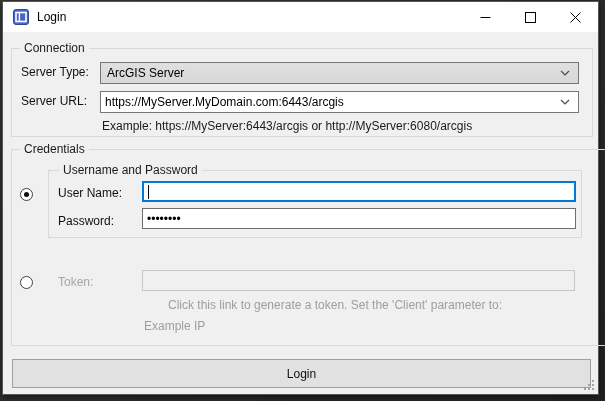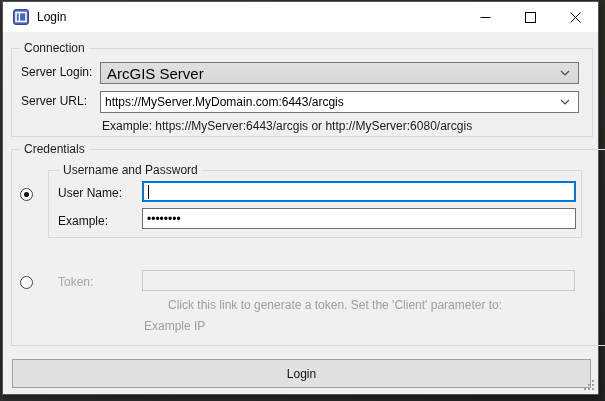--- a/index.html
+++ b/index.html
@@ -19,21 +19,21 @@
   .groupbox { position:absolute; border:1px solid #d9d9d9; }
   .gb-label { position:absolute; top:-8px; background:#f0f0f0; padding:0 4px; font-size:12px;
               color:#1b1b1b; line-height:14px; white-space:nowrap; }
   .gb-label.disabled { color:#a6a6a6; }
 
   .field-label { position:absolute; font-size:12px; color:#111; white-space:nowrap; }
   .field-label.disabled { color:#a6a6a6; }
 
   .combo-list { position:absolute; display:flex; align-items:center; justify-content:space-between;
                 background:linear-gradient(180deg,#e0e0e0,#d8d8d8); border:1px solid #767676;
-                padding:0 8px 0 6px; font-size:15px; color:#000; cursor:default; }
+                padding:0 8px 0 6px; font-size:12px; color:#000; cursor:default; }
   .combo-edit { position:absolute; display:flex; align-items:center; background:#fff;
                 border:1px solid #767676; padding-right:8px; }
   .combo-edit input { flex:1; min-width:0; border:0; outline:0; background:transparent;
                       font:12px "Liberation Sans",sans-serif; color:#000; padding:2px 4px; }
 
   .textbox { position:absolute; background:#fff; border:1px solid #6e6e6e; }
   .textbox input { width:100%; height:100%; border:0; outline:0; background:transparent;
                    font:12px "Liberation Sans",sans-serif; color:#000; padding:2px 4px; }
   .textbox.focused { border:2px solid #0078d7; }
   .textbox.disabled { background:#f0f0f0; border:1px solid #c7c7c7; }
@@ -84,21 +84,21 @@
             <line x1="0.5" y1="0.5" x2="10.5" y2="10.5" stroke="#000" stroke-width="1"></line>
             <line x1="10.5" y1="0.5" x2="0.5" y2="10.5" stroke="#000" stroke-width="1"></line>
           </svg>
         </div>
       </div>
     </div>
 
     <div class="groupbox" style="left:8px; top:46px; width:582px; height:89px;">
       <span class="gb-label" style="left:8px;">Connection</span>
     </div>
-    <span class="field-label" style="left:18px; top:63px;">Server Login:</span>
+    <span class="field-label" style="left:18px; top:63px;">Server Type:</span>
     <div class="combo-list" style="left:97px; top:60px; width:479px; height:22px;">
       <span>ArcGIS Server</span>
       <svg width="10" height="6" viewBox="0 0 10 6">
         <path d="M1 1 L5 5 L9 1" fill="none" stroke="#4a4a4a" stroke-width="1.2"></path>
       </svg>
     </div>
     <span class="field-label" style="left:18px; top:92px;">Server URL:</span>
     <div class="combo-edit" style="left:97px; top:89px; width:479px; height:22px;">
       <input type="text" value="https://MyServer.MyDomain.com:6443/arcgis" style="">
       <svg width="10" height="6" viewBox="0 0 10 6">
@@ -113,21 +113,21 @@
 
     <div class="radio checked" style="left:17px; top:186px;"></div>
     <div class="groupbox" style="left:45px; top:168px; width:534px; height:68px;">
       <span class="gb-label" style="left:10px;">Username and Password</span>
     </div>
     <span class="field-label" style="left:55px; top:184px;">User Name:</span>
     <div class="textbox focused" style="left:139px; top:179px; width:434px; height:21px;">
       <input type="text" value="" style="">
       <span class="caret"></span>
     </div>
-    <span class="field-label" style="left:55px; top:212px;">Example:</span>
+    <span class="field-label" style="left:55px; top:212px;">Password:</span>
     <div class="textbox" style="left:139px; top:206px; width:434px; height:21px;">
       <input type="password" value="********" style="">
     </div>
 
     <div class="radio" style="left:17px; top:274px;"></div>
     <span class="field-label disabled" style="left:55px; top:273px;">Token:</span>
     <div class="textbox disabled" style="left:139px; top:268px; width:433px; height:21px;">
       <input type="text" disabled="" value="" style="">
     </div>
     <span class="hint" style="left:142px; top:296px;margin-left:23px;">Click this link to generate a token. Set the 'Client' parameter to:</span>

